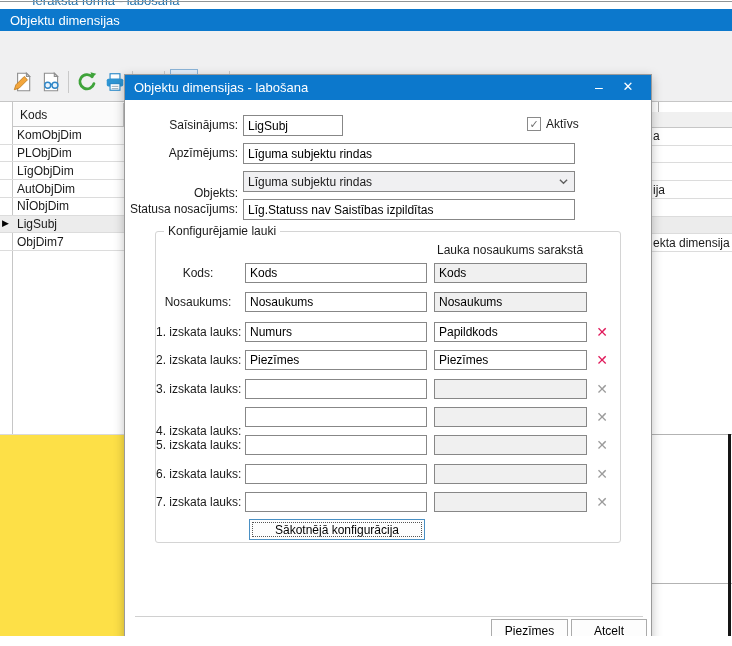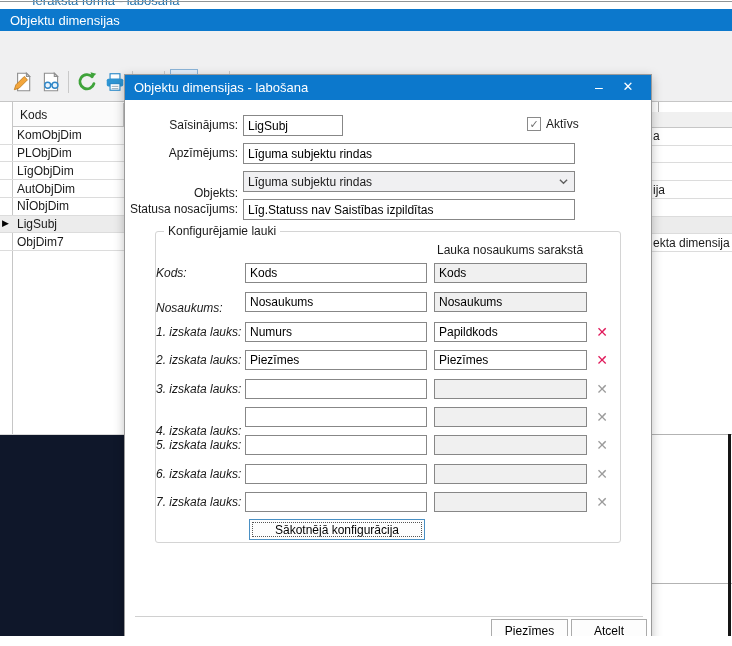--- a/index.html
+++ b/index.html
@@ -1,19 +1,19 @@
 <!DOCTYPE html>
 <html><head>
 <meta charset="utf-8">
 <style>
   * { box-sizing: border-box; margin: 0; padding: 0; }
   body { background:#ffffff; font-family:"Liberation Sans","DejaVu Sans",sans-serif; }
   #screen {
     position:relative; width:732px; height:636px; overflow:hidden;
-    background:#0f172a; font-size:12px; color:#1a1a1a;
+    background:#fde047; font-size:12px; color:#1a1a1a;
   }
   
   .top-strip { position:absolute; left:0; top:0; width:732px; height:9px; background:#fff; overflow:hidden; }
   .top-strip .clipped-title { position:absolute; left:32px; top:-7px; font-size:13px; color:#2574ae; white-space:nowrap; }
   .top-line { position:absolute; left:0; top:1px; width:732px; height:1px; background:#8f9496; }
 
   
   .main-titlebar { position:absolute; left:0; top:9px; width:732px; height:22px; background:#0c78cc; color:#fff;
     display:flex; align-items:center; padding-left:10px; font-size:13px; }
   .toolbar { position:absolute; left:0; top:31px; width:732px; height:70px; background:#f0f0f1; }
@@ -69,21 +69,21 @@
   .combo { position:absolute; border:1px solid #878787; background:#f0f0f2; padding:3px 4px; }
   .combo .chev { position:absolute; right:6px; top:7px; width:9px; height:6px; }
   .checkbox-wrap { position:absolute; left:402px; top:42px; display:flex; align-items:center; }
   .checkbox { width:14px; height:14px; border:1px solid #8a8a8a; background:#fff; text-align:center;
     line-height:13px; font-size:11px; color:#6e6e6e; }
   .checkbox-label { margin-left:5px; }
 
   .groupbox { position:absolute; left:30px; top:156px; width:466px; height:312px; border:1px solid #d4d4d4; border-radius:3px; }
   .legend { position:absolute; left:8px; top:-8px; background:#fff; padding:0 4px; }
   .col2-header { position:absolute; left:281px; top:11px; white-space:nowrap; }
-  .g-label { position:absolute; left:0; width:84px; text-align:left; white-space:nowrap;font-style:italic; }
+  .g-label { position:absolute; left:0; width:84px; text-align:center; white-space:nowrap; }
   .g-input1 { left:89px; width:182px; height:20px; }
   .g-input2 { left:278px; width:153px; height:20px; }
   .remove-x { position:absolute; left:438px; width:16px; height:16px; font-size:14px; font-weight:bold;
     line-height:16px; text-align:center; cursor:default; }
   .remove-x.red { color:#e0195a; }
   .remove-x.gray { color:#9b9b9b; }
   .reset-btn { position:absolute; left:93px; top:287px; width:176px; height:21px; background:#fdfdfd;
     border:1px solid #4a90c4; outline:1px dotted #555; outline-offset:-4px; font-family:inherit; font-size:12px; }
   .footer-sep { position:absolute; left:10px; top:541px; width:508px; height:1px; background:#d0d0d0; }
   .btn { position:absolute; top:544px; height:23px; background:#fdfdfd; border:1px solid #ababab;
@@ -256,21 +256,21 @@
     <input class="input" style="left: 118px; top: 124px; width: 332px; height: 21px;" readonly="" value="Līg.Statuss nav Saistības izpildītas">
 
     <div class="groupbox">
       <div class="legend">Konfigurējamie lauki</div>
       <div class="col2-header">Lauka nosaukums sarakstā</div>
 
       <div class="g-label" style="top:34px">Kods:</div>
       <input class="input g-input1" style="top: 31px;" readonly="" value="Kods">
       <input class="input g-input2 gray" style="top: 31px;" readonly="" value="Kods">
 
-      <div class="g-label" style="top:69px">Nosaukums:</div>
+      <div class="g-label" style="top:63px">Nosaukums:</div>
       <input class="input g-input1" style="top: 60px;" readonly="" value="Nosaukums">
       <input class="input g-input2 gray" style="top: 60px;" readonly="" value="Nosaukums">
 
       <div class="g-label" style="top:93px">1. izskata lauks:</div>
       <input class="input g-input1" style="top: 90px;" readonly="" value="Numurs">
       <input class="input g-input2" style="top: 90px;" readonly="" value="Papildkods">
       <div class="remove-x red" style="top:92px">✕</div>
 
       <div class="g-label" style="top:121px">2. izskata lauks:</div>
       <input class="input g-input1" style="top: 118px;" readonly="" value="Piezīmes">

